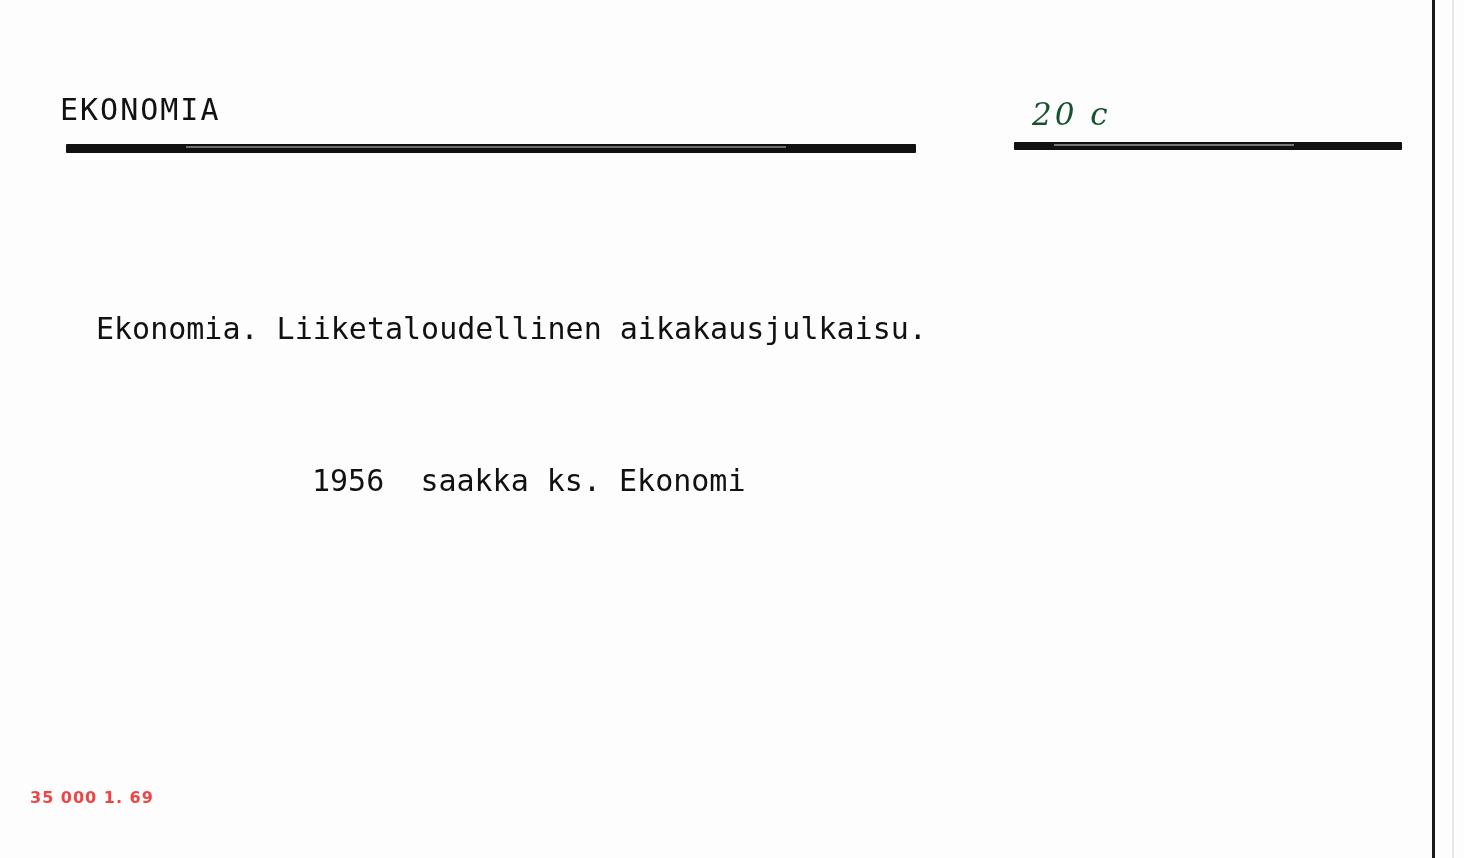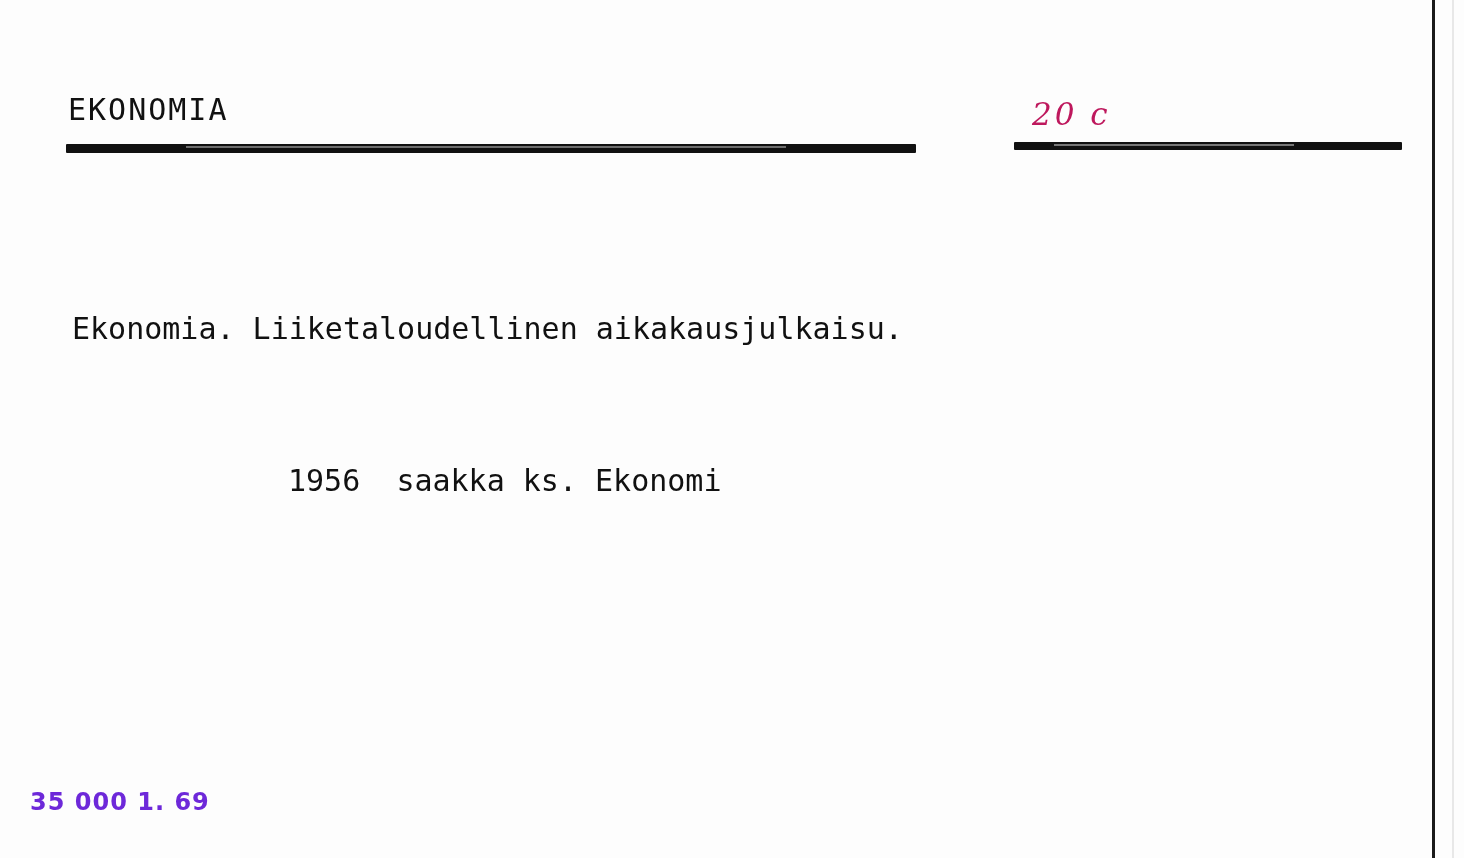--- a/index.html
+++ b/index.html
@@ -37,37 +37,37 @@
     left: 1452px;
     top: 0px;
     width: 2px;
     height: 858px;
     background: #e8e8e8;
   }
 
   
   .header-title {
     position: absolute;
-    left: 68px;
+    left: 60px;
     top: 92px;
     font-size: 30px;
     letter-spacing: 2px;
     white-space: nowrap;
   }
 
   
   .callnum {
     position: absolute;
     left: 1032px;
     top: 96px;
     font-family: "DejaVu Serif", serif;
     font-style: italic;
     font-size: 31px;
     letter-spacing: 3px;
-    color: #be185d;
+    color: #14532d;
     white-space: nowrap;
   }
 
   
   .rule-left {
     position: absolute;
     left: 66px;
     top: 144px;
     width: 850px;
     height: 9px;
@@ -107,37 +107,38 @@
     position: absolute;
     left: 72px;
     top: 196px;
     font-size: 30px;
     line-height: 38px;
     white-space: pre;
   }
   .line {
     white-space: pre;
     height: 38px;
+    margin-left: 24px;
   }
 
   .indent {
     display: inline-block;
     width: 216px;
   }
 
   
   .footer-code {
     position: absolute;
     left: 30px;
     top: 788px;
     font-family: "DejaVu Sans", sans-serif;
     font-weight: bold;
-    font-size: 24px;
+    font-size: 16px;
     letter-spacing: 1px;
-    color: #6d28d9;
+    color: #ef4444;
     white-space: nowrap;
   }
 </style>
 </head>
 <body>
 
 <div class="card">
 
   <div class="right-edge"></div>
   <div class="right-edge-2"></div>

